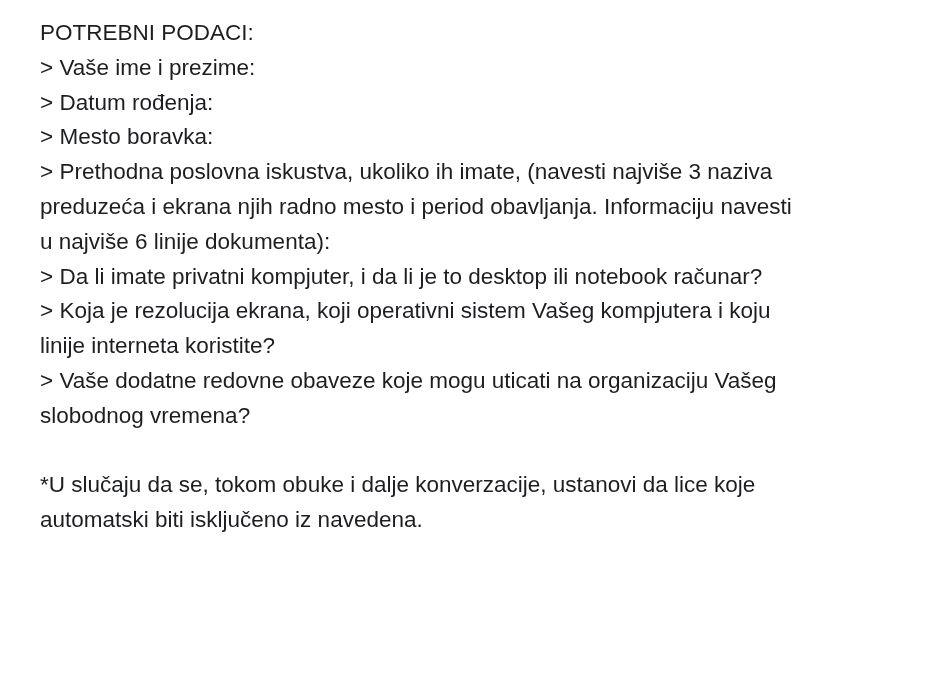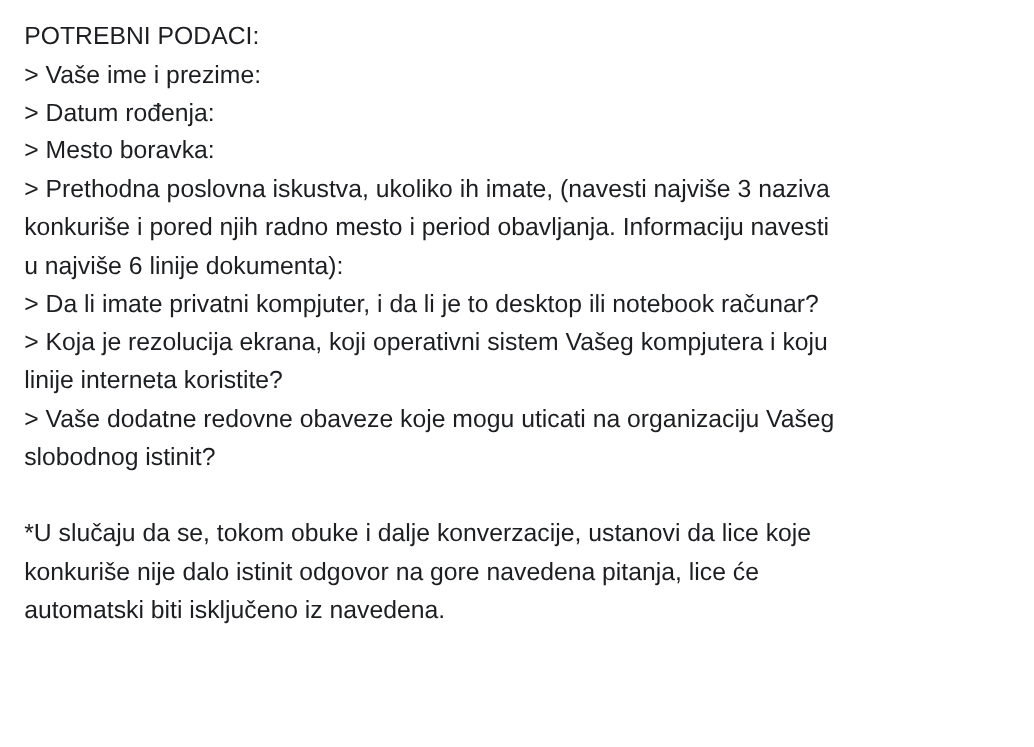--- a/index.html
+++ b/index.html
@@ -18,54 +18,54 @@
       top: 16px;
       width: 900px;
       font-family: "Liberation Sans", sans-serif;
       font-size: 22.5px;
       line-height: 34.8px;
       color: #1c1e21;
     }
     .line {
       display: block;
       white-space: nowrap;
+      margin-left: 18px;
     }
     .spacer {
       height: 34.8px;
     }
   </style>
 </head>
 <body>
 
 <div class="doc">
   <span class="line">POTREBNI PODACI:</span>
 
   <span class="line">&gt; Vaše ime i prezime:</span>
   <span class="line">&gt; Datum rođenja:</span>
   <span class="line">&gt; Mesto boravka:</span>
 
   <div>
     <span class="line">&gt; Prethodna poslovna iskustva, ukoliko ih imate, (navesti najviše 3 naziva</span>
-    <span class="line">konkuriše i pored njih radno mesto i period obavljanja. Informaciju navesti</span>
+    <span class="line">preduzeća i ekrana njih radno mesto i period obavljanja. Informaciju navesti</span>
     <span class="line">u najviše 6 linije dokumenta):</span>
   </div>
 
   <span class="line">&gt; Da li imate privatni kompjuter, i da li je to desktop ili notebook računar?</span>
 
   <div>
     <span class="line">&gt; Koja je rezolucija ekrana, koji operativni sistem Vašeg kompjutera i koju</span>
     <span class="line">linije interneta koristite?</span>
   </div>
 
 
   <div>
     <span class="line">&gt; Vaše dodatne redovne obaveze koje mogu uticati na organizaciju Vašeg</span>
-    <span class="line">slobodnog istinit?</span>
+    <span class="line">slobodnog vremena?</span>
   </div>
 
   <div class="spacer"></div>
 
   <div>
     <span class="line">*U slučaju da se, tokom obuke i dalje konverzacije, ustanovi da lice koje</span>
-    <span class="line">konkuriše nije dalo istinit odgovor na gore navedena pitanja, lice će</span>
     <span class="line">automatski biti isključeno iz navedena.</span>
   </div>
 </div>
 
 </body></html>

